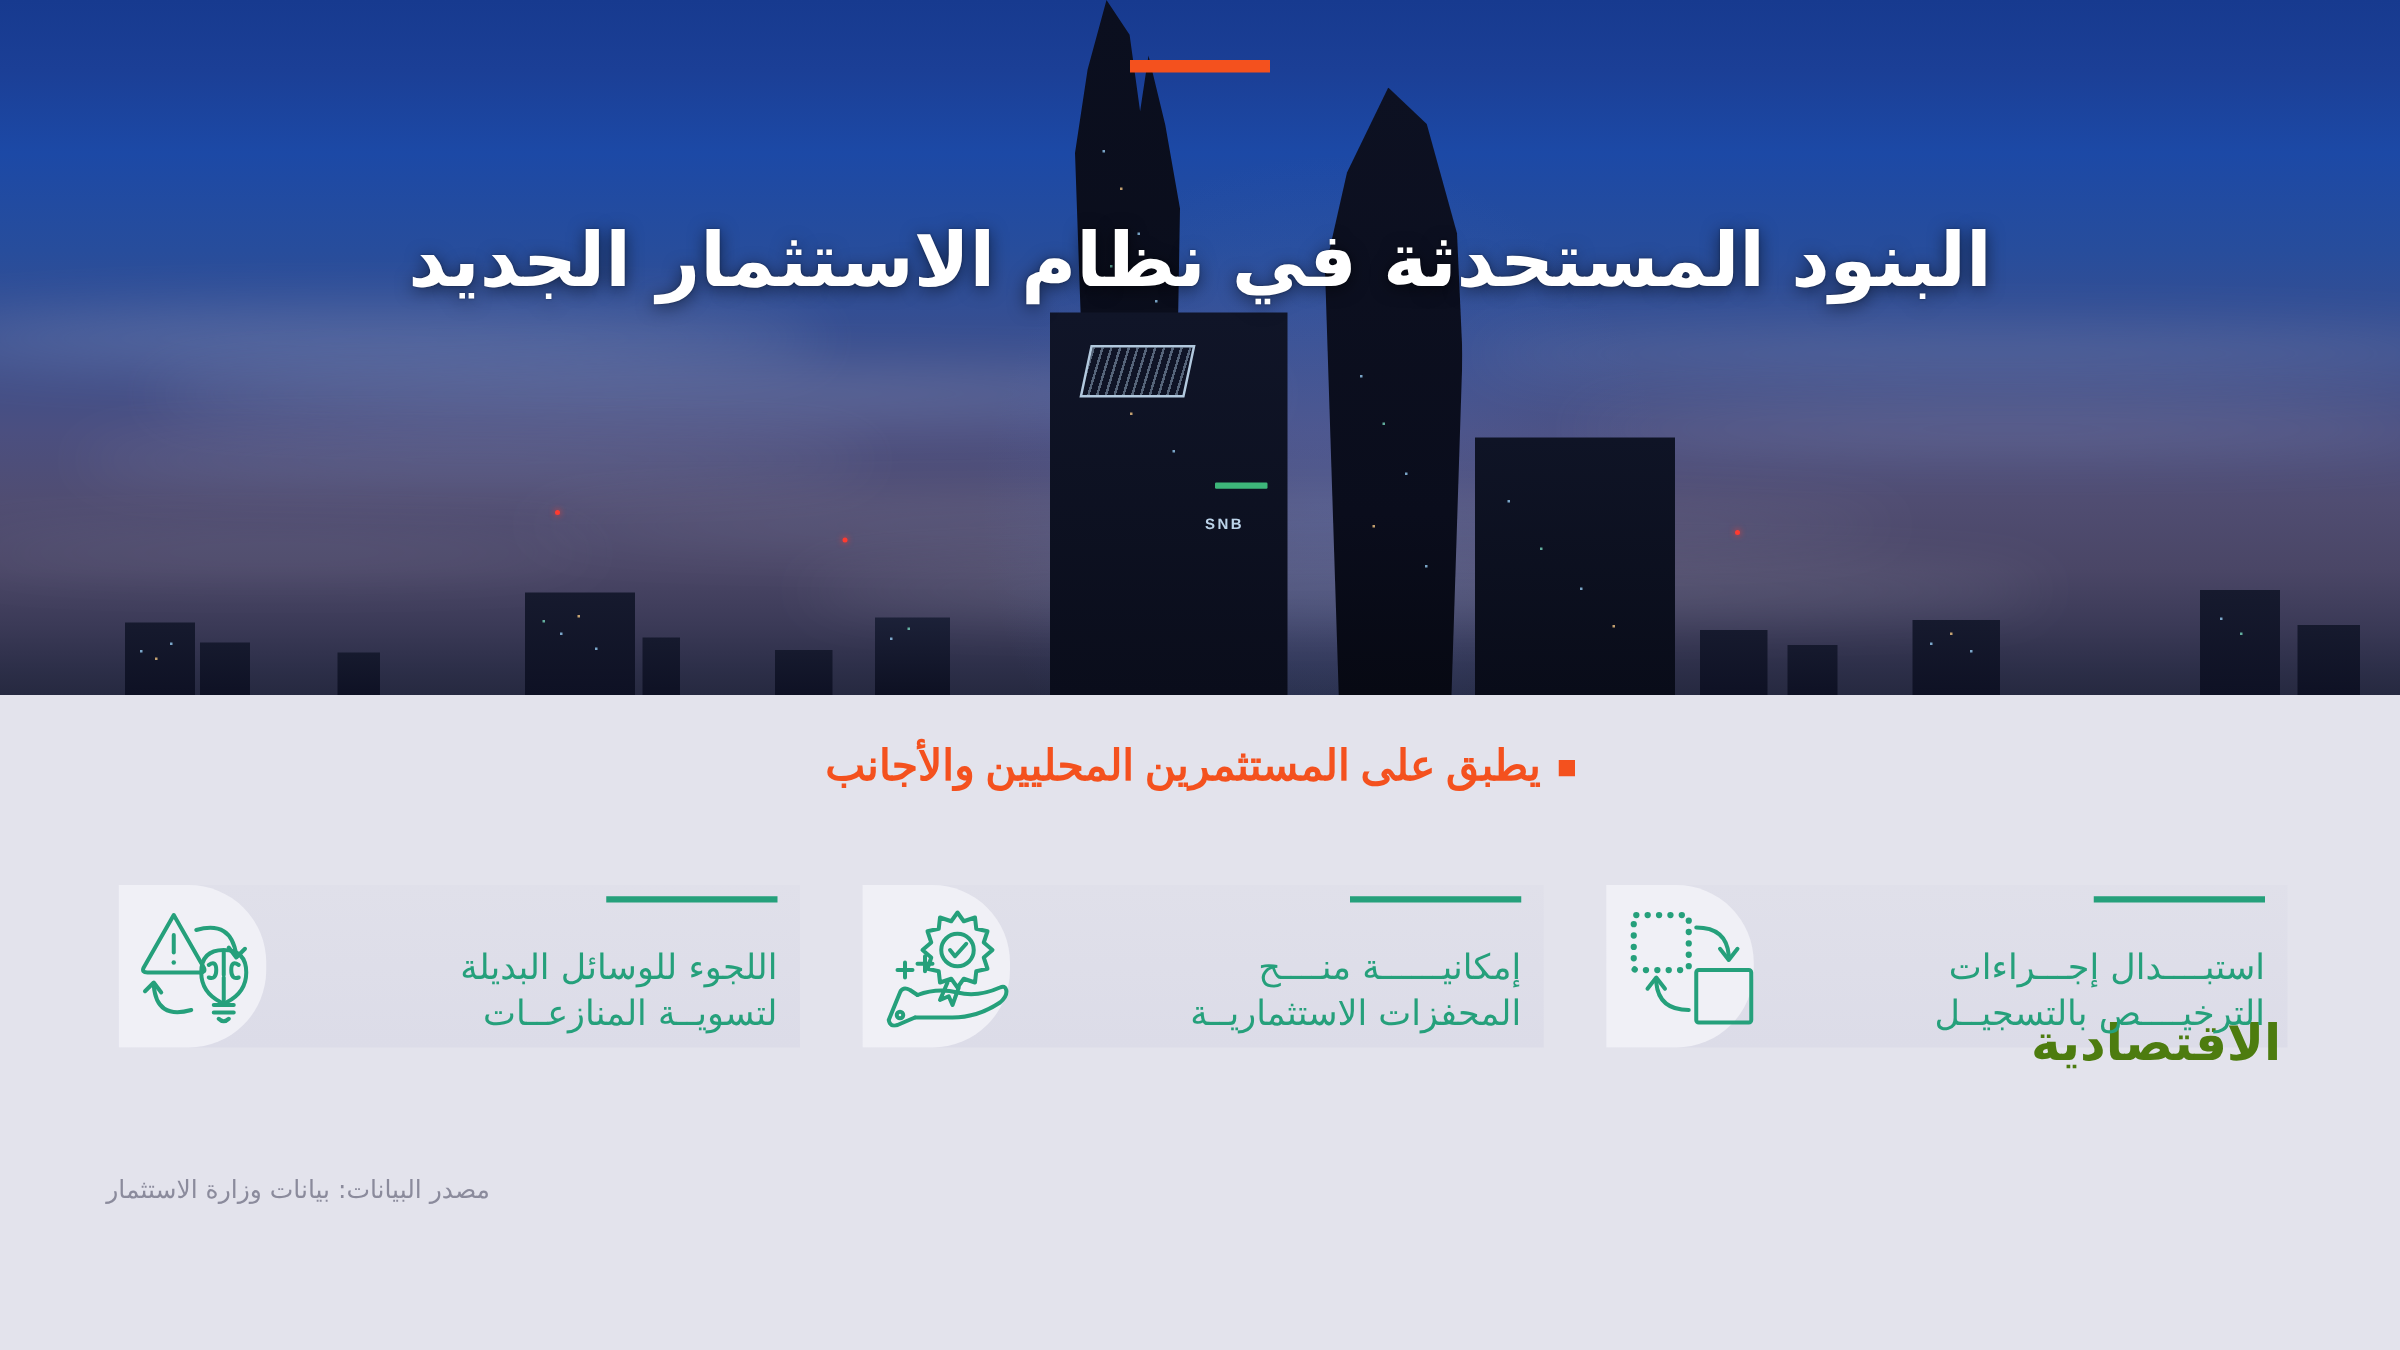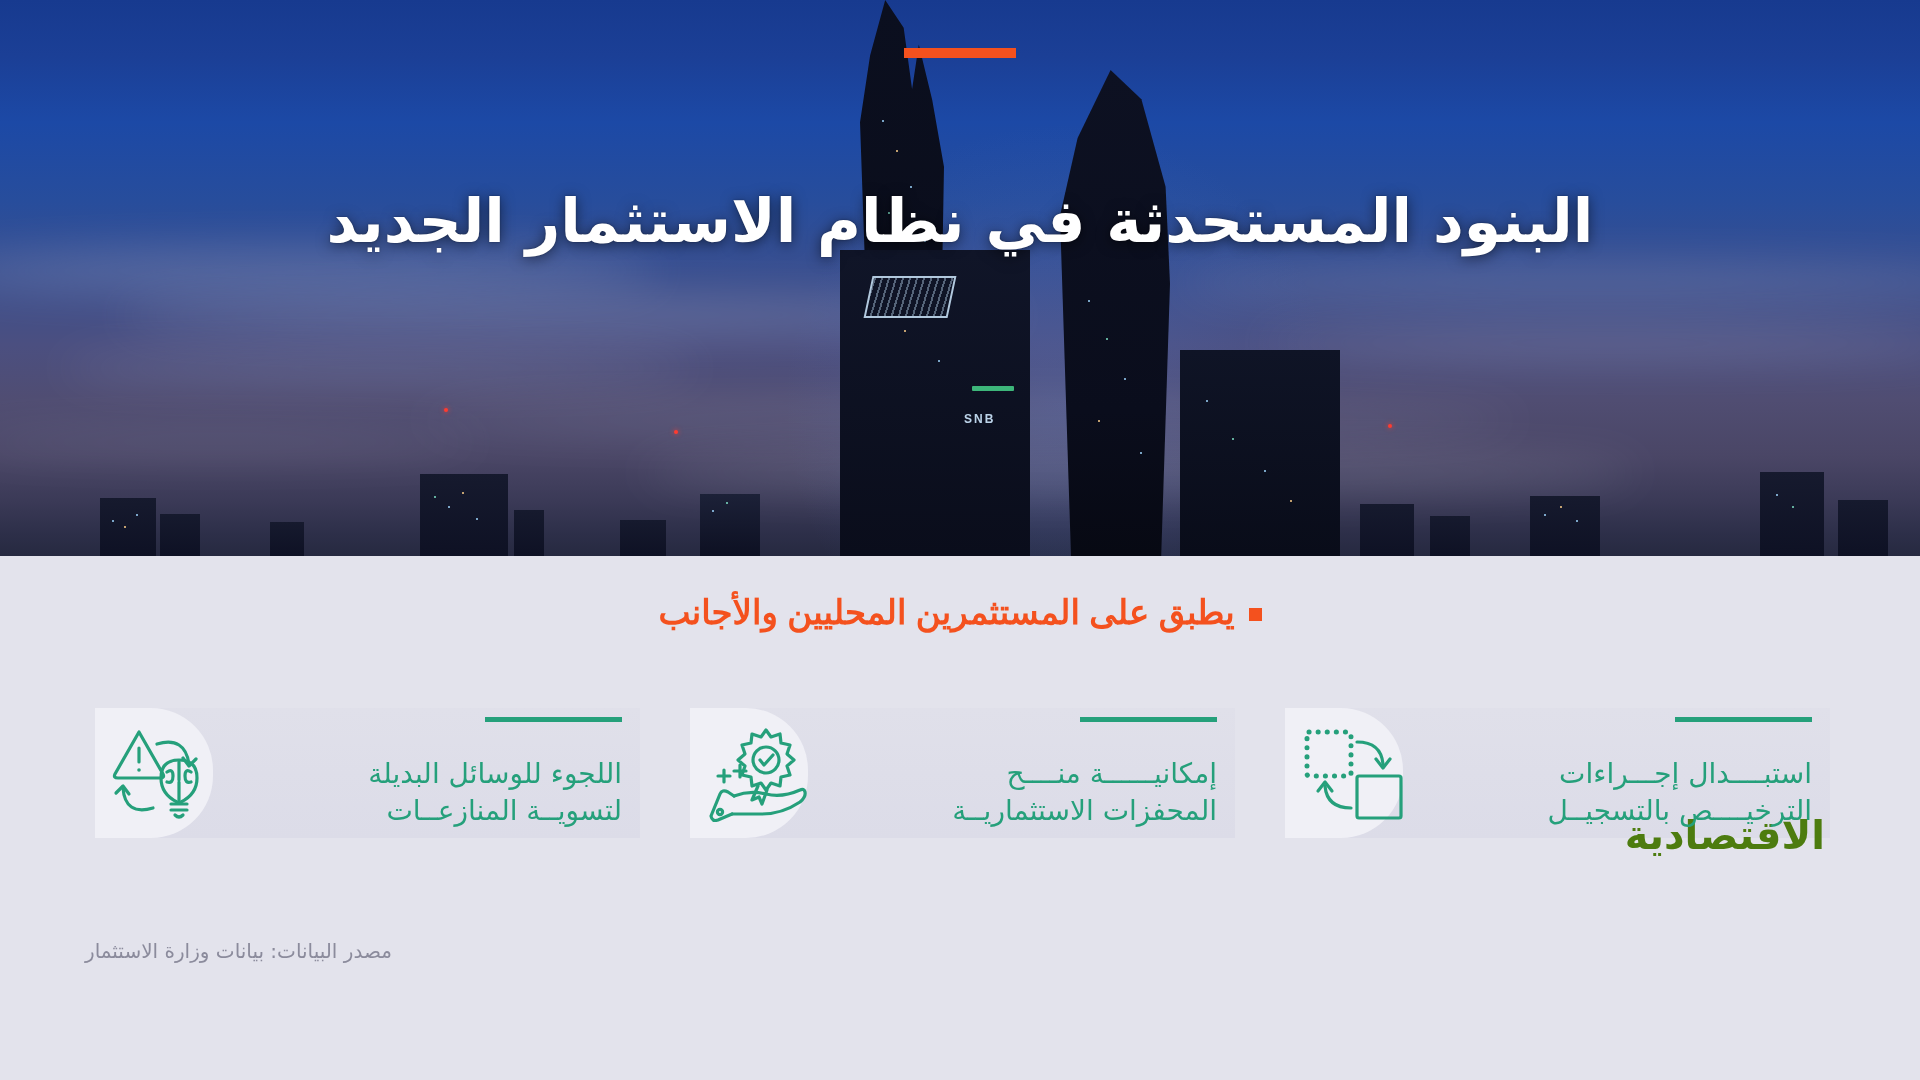--- a/index.html
+++ b/index.html
@@ -120,41 +120,40 @@
     position:absolute; left:0; top:172px; width:1920px;
     text-align:center;
     color:#ffffff;
     font-family:"DejaVu Sans", sans-serif;
     font-weight:bold;
     font-size:60px;
     line-height:1.25;
     letter-spacing:0px;
     text-shadow:0 2px 14px rgba(0,0,0,.55), 0 0 2px rgba(0,0,0,.4);
     direction:rtl;
-    margin-top:12px;
   }
 
   
   .panel {
     position:absolute; left:0; top:556px; width:1920px; height:524px;
     background:#e3e3ec;
   }
 
   .subtitle-row {
     position:absolute; left:0; top:36px; width:1920px;
     display:flex; justify-content:center; align-items:center;
     direction:rtl;
   }
   .subtitle-bullet {
     width:13px; height:13px; background:#f4511e;
     margin-left:14px; margin-top:4px; flex:0 0 auto;
   }
   .subtitle-text {
     color:#f4511e; font-weight:bold; font-size:34px;
-    font-family:Liberation Sans, sans-serif;
+    font-family:Liberation Serif, serif;
     direction:rtl; white-space:nowrap;
   }
 
   
   .cards {
     position:absolute; left:95px; top:152px;
     width:1735px; height:130px;
     display:flex; flex-direction:row-reverse;
     justify-content:space-between; align-items:stretch;
     direction:rtl;

